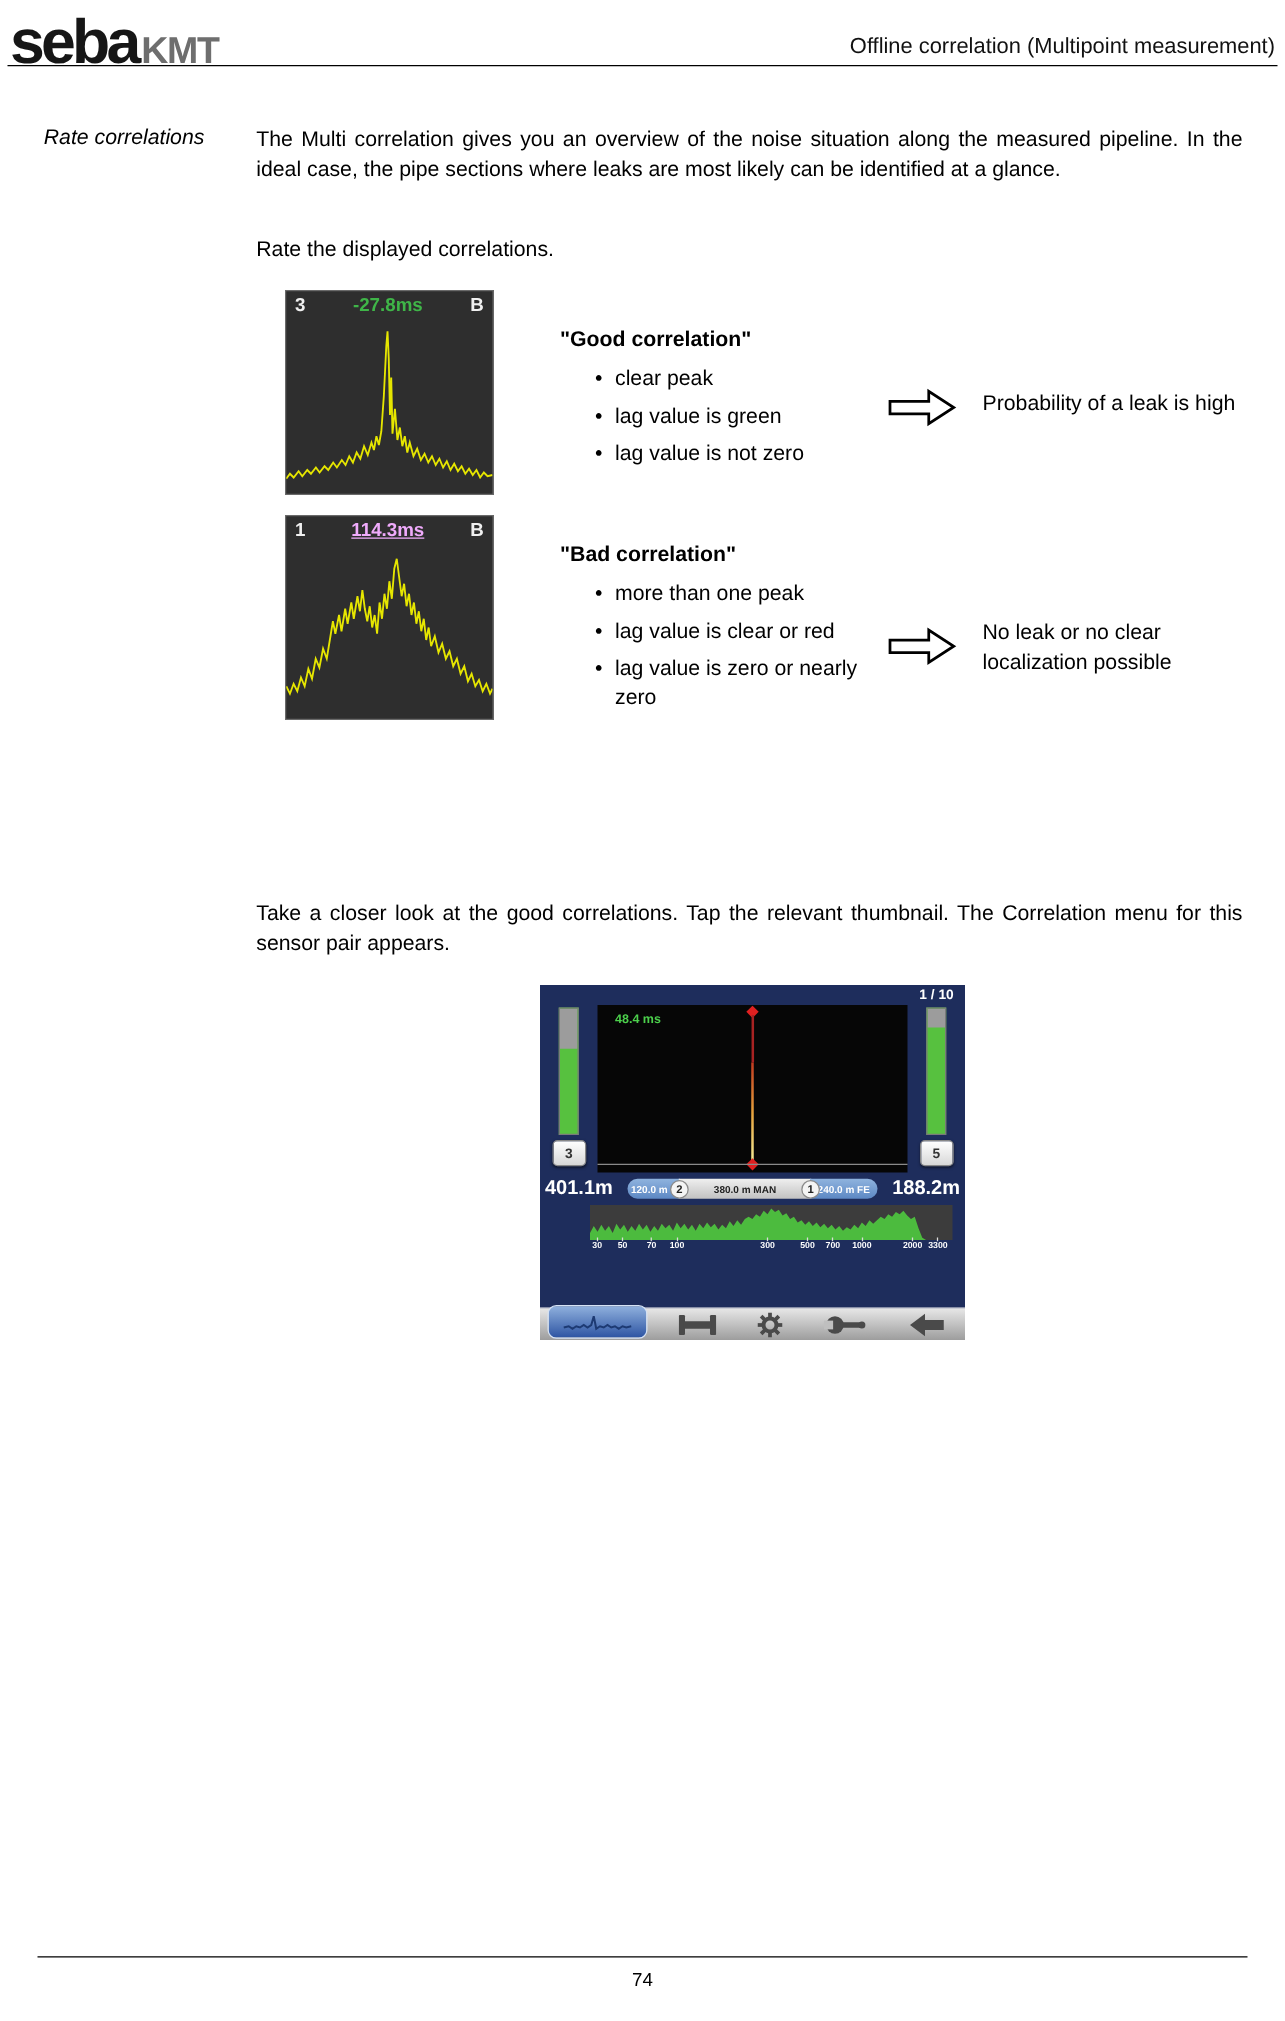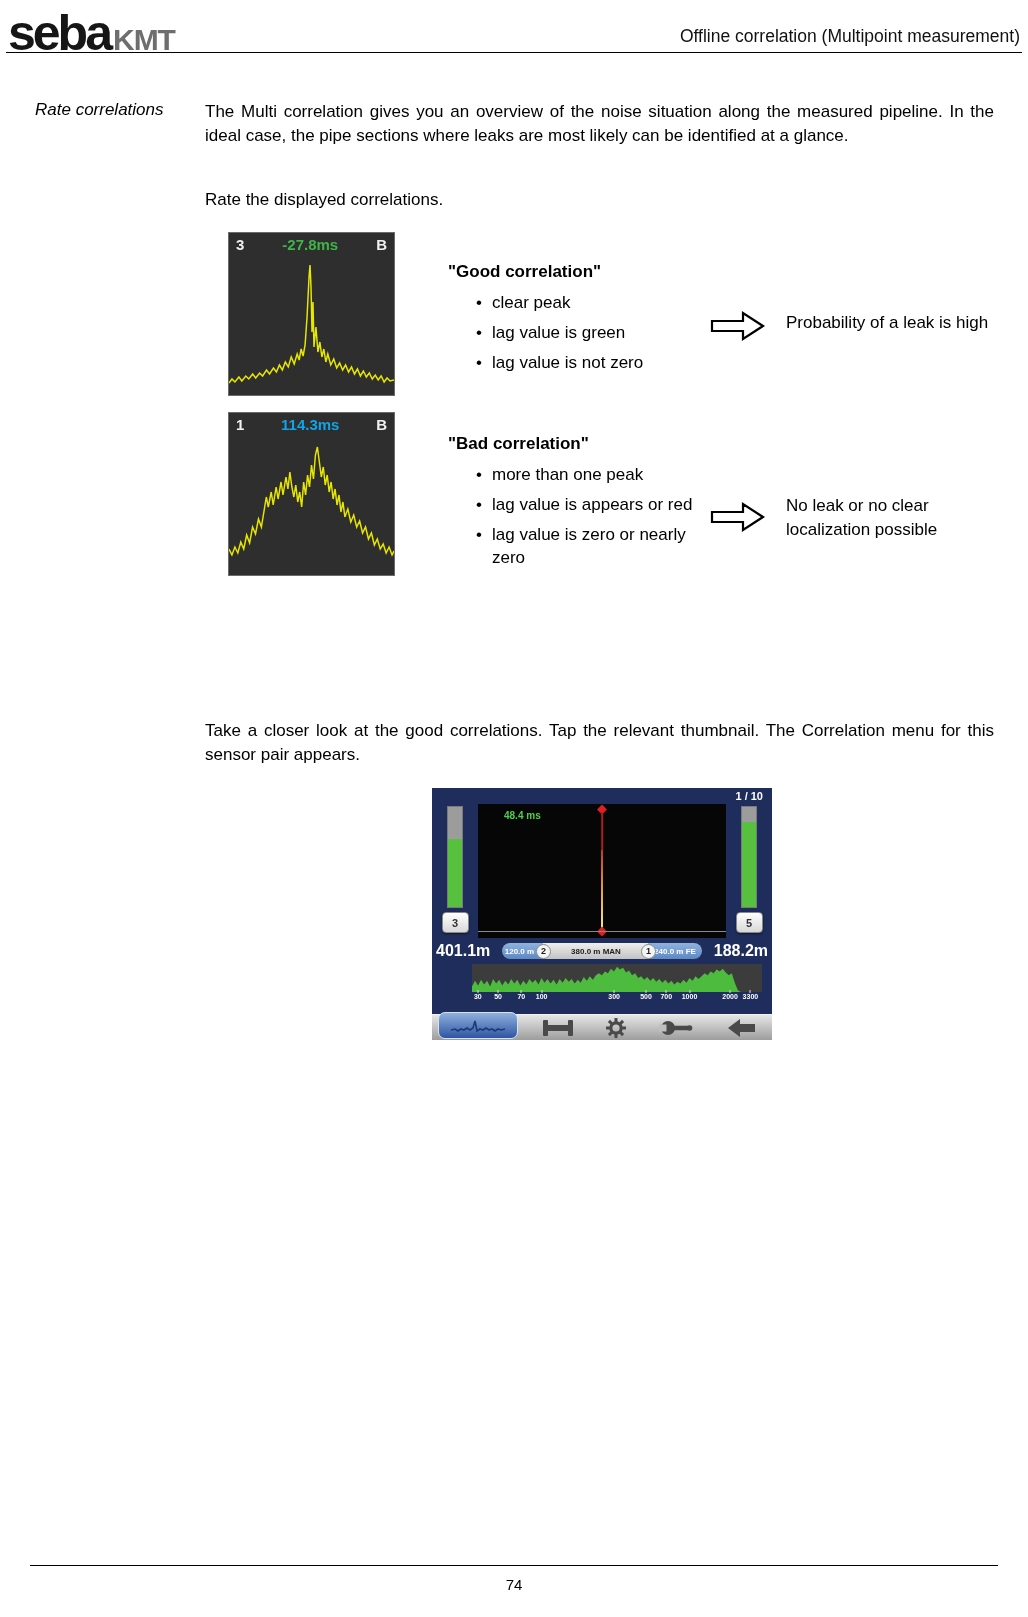--- a/index.html
+++ b/index.html
@@ -21,50 +21,50 @@
   .p-rate  { top:188px; text-align:left; }
   .p-ifgood { top:654px; }
   .p-take   { top:719px; }
 
   
   .thumb { position:absolute; width:167px; height:164px; background:#2e2e2e; border:1px solid #6a6a6a; }
   .thumb-good { left:228px; top:232px; }
   .thumb-bad  { left:228px; top:412px; }
   .thumb-head { display:flex; justify-content:space-between; align-items:center; padding:3px 7px 0 7px; font-weight:bold; font-size:15px; color:#f0f0f0; }
   .lag-good { color:#3fb548; }
-  .lag-bad  { color:#0ea5e9; }
+  .lag-bad  { color:#f0abfc;text-decoration:underline; }
   .thumb-trace { position:absolute; left:0; bottom:0; width:100%; height:138px; }
 
   
   .rate-col { position:absolute; left:448px; width:245px; font-size:17px; }
   .rate-col-good { top:262px; }
   .rate-col-bad  { top:434px; }
   .rate-heading { font-weight:bold; margin-bottom:9px; }
   .rate-list { list-style:none; }
   .rate-list li { position:relative; padding-left:44px; margin-top:7px; line-height:23px; }
   .rate-list li .dot { position:absolute; left:28px; top:0; }
   .block-arrow { position:absolute; width:56px; height:32px; }
   .arrow-good { left:710px; top:310px; }
   .arrow-bad  { left:710px; top:501px; }
   .result-text { position:absolute; left:786px; width:215px; font-size:17px; line-height:23.5px; }
   .result-good { top:311px; }
   .result-bad  { top:494px; }
 
   
-  .device { position:absolute; left:432px; top:788px; width:340px; height:252px; background:#1e2d5c; display:flex; flex-direction:column; }
+  .device { position:absolute; left:432px; top:788px; width:340px; height:284px; background:#1e2d5c; display:flex; flex-direction:column; }
   .dev-indicator { height:16px; display:flex; justify-content:flex-end; align-items:center; padding-right:9px; color:#fff; font-size:11px; font-weight:bold; }
   .dev-main { height:134px; display:flex; }
   .dev-sidecol { width:46px; display:flex; flex-direction:column; align-items:center; }
   .meter { width:16px; height:102px; margin-top:2px; background:#57c13f; border:1px solid #7a7a7a; overflow:hidden; }
   .meter-gray { width:100%; background:#9c9c9c; }
   .sensor-btn { margin-top:4px; width:27px; height:21px; border:1px solid #888; border-radius:4px;
     background:linear-gradient(#ffffff,#d8d8d8); font-size:11px; font-weight:bold; color:#333;
     display:flex; align-items:center; justify-content:center; box-shadow:0 1px 2px rgba(0,0,0,.5); }
   .dev-plot { flex:1; background:#060606; position:relative; }
-  .lag-readout { position:absolute; left:26px; top:6px; color:#4cd04c; font-size:10px; font-weight:bold; }
+  .lag-readout { position:absolute; left:14px; top:6px; color:#4cd04c; font-size:10px; font-weight:bold; }
   .plot-baseline { position:absolute; left:0; right:0; bottom:6px; height:1px; background:#8a8a8a; }
   .peak-line-top { position:absolute; left:50%; top:8px; width:1.5px; height:38px; background:#a82222; transform:translateX(-50%); }
   .peak-line-main { position:absolute; left:50%; top:46px; bottom:7px; width:2px;
     background:linear-gradient(#c23a20,#e6a23c,#f4ee9a); transform:translateX(-50%); }
   .peak-marker { position:absolute; left:50%; width:7px; height:7px; background:#e02020; transform:translateX(-50%) rotate(45deg); }
   .peak-marker.top { top:2px; } .peak-marker.bottom { bottom:3px; }
 
   .dev-distrow { height:26px; display:flex; align-items:center; padding:0 4px; }
   .dist-label { color:#fff; font-size:16px; font-weight:bold; width:62px; }
   .dist-label.right { text-align:right; }
@@ -143,21 +143,21 @@
     </div>
     <svg class="thumb-trace" viewBox="0 0 168 138" preserveAspectRatio="none">
       <polyline fill="none" stroke="#e6e600" stroke-width="1.5" points="0,112 3,118 6,110 9,116 12,105 15,112 18,98 21,106 24,90 27,97 30,82 33,90 36,72 38,60 40,70 43,55 45,68 48,50 50,62 53,45 55,58 58,40 60,52 62,35 64,50 66,60 68,48 70,65 72,55 74,70 76,45 78,58 80,38 82,50 84,28 86,42 88,18 90,10 92,25 94,40 96,30 98,48 100,38 102,55 104,45 106,62 108,52 110,68 112,58 114,75 116,65 118,80 121,72 124,85 127,78 130,90 133,84 136,96 139,90 142,102 145,96 148,108 151,102 154,112 157,107 160,116 163,110 166,118 168,114"></polyline>
     </svg>
   </div>
 
   <div class="rate-col rate-col-bad">
     <div class="rate-heading">"Bad correlation"</div>
     <ul class="rate-list">
       <li><span class="dot">•</span><span>more than one peak</span></li>
-      <li><span class="dot">•</span><span>lag value is appears or red</span></li>
+      <li><span class="dot">•</span><span>lag value is clear or red</span></li>
       <li><span class="dot">•</span><span>lag value is zero or nearly zero</span></li>
     </ul>
   </div>
   <svg class="block-arrow arrow-bad" viewBox="0 0 56 32">
     <polygon points="2,11 33,11 33,3 53,16 33,29 33,21 2,21" fill="#fff" stroke="#000" stroke-width="2.2" stroke-linejoin="miter"></polygon>
   </svg>
   <div class="result-text result-bad">No leak or no clear localization possible</div>
 
   <div class="para p-take">Take a closer look at the good correlations. Tap the relevant thumbnail. The Correlation menu for this sensor pair appears.</div>
 

